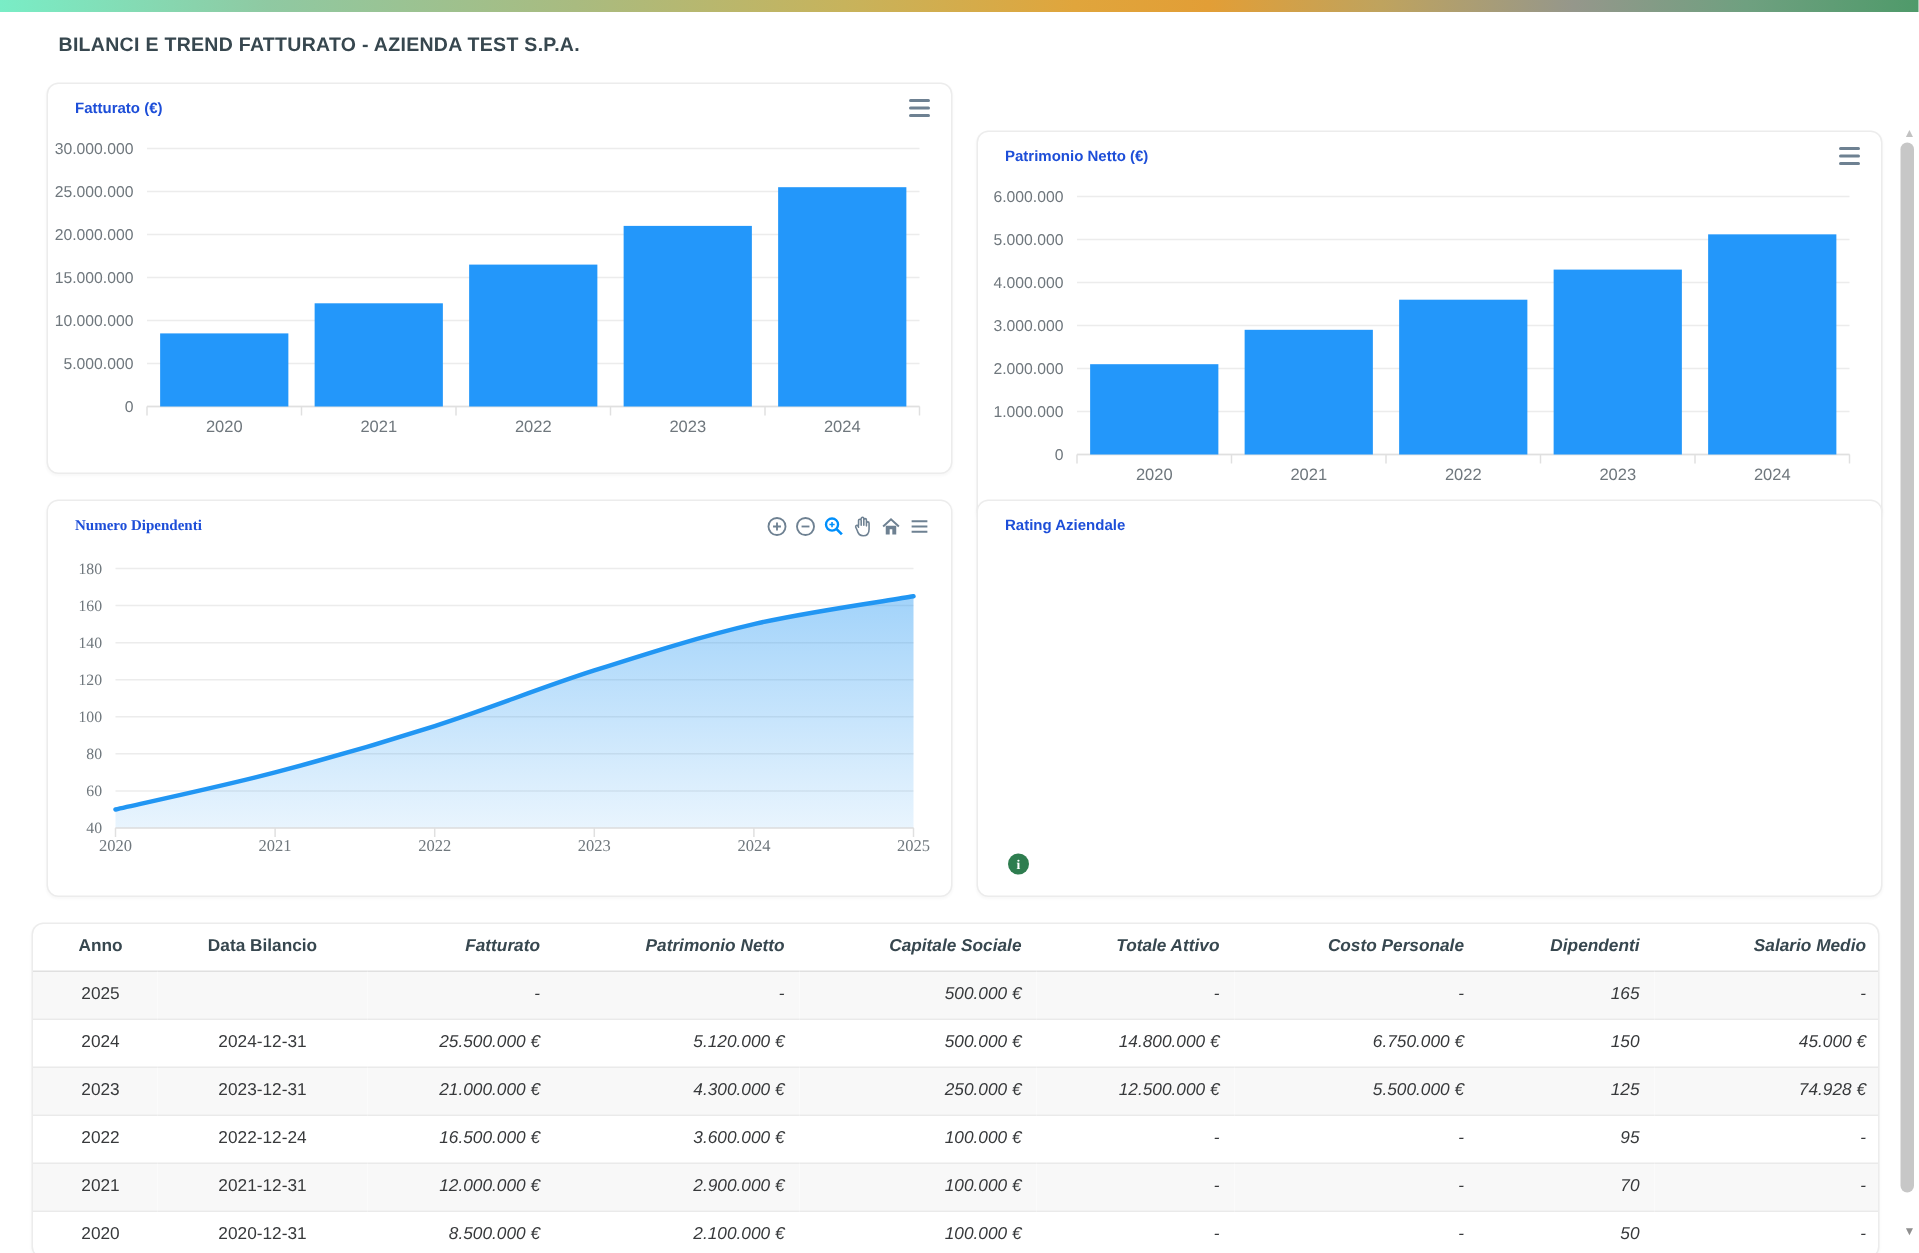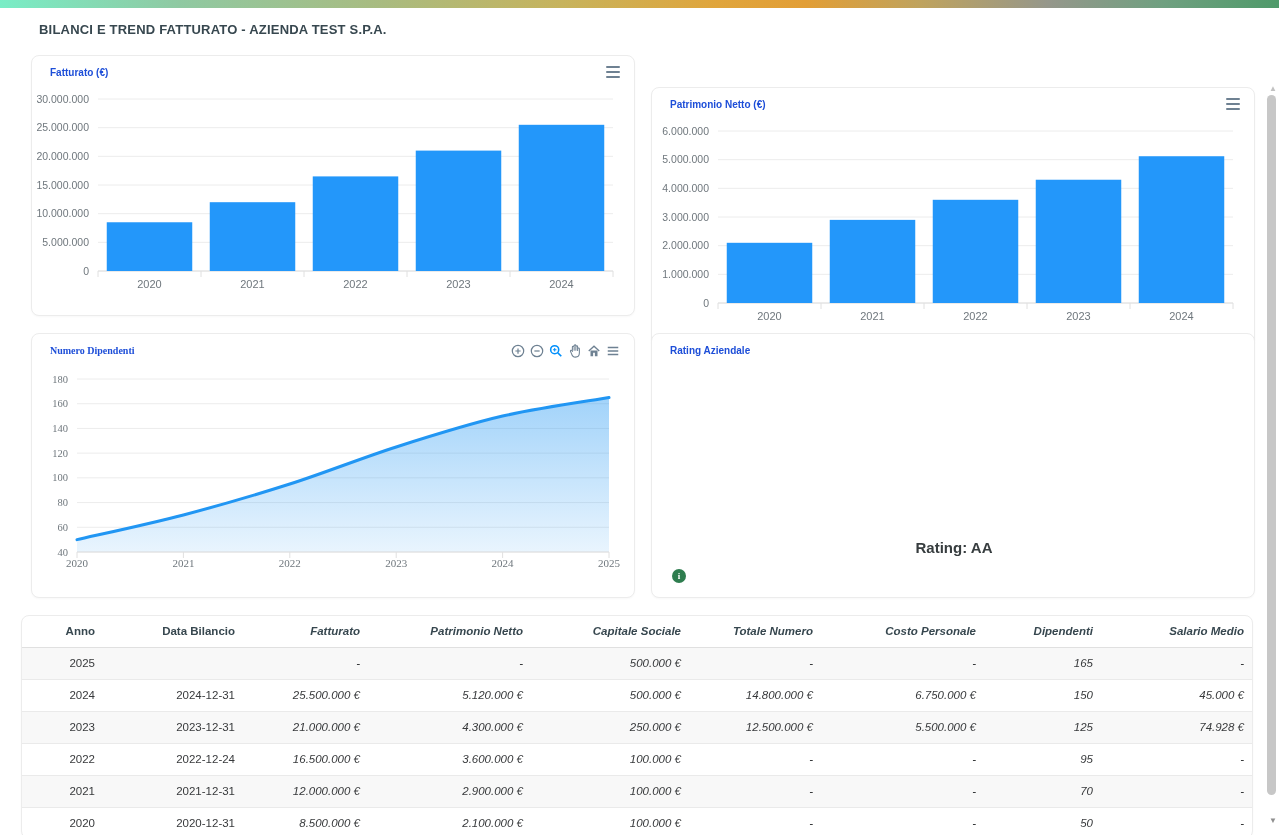--- a/index.html
+++ b/index.html
@@ -35,21 +35,21 @@
     font-size:15px; font-weight:600; color:#373d3f; }
   .info-icon { position:absolute; left:20px; top:235px; width:14px; height:14px; border-radius:50%;
     color:#fff; font-size:9px; font-weight:bold; text-align:center; line-height:14px; cursor:pointer;
     font-family:"Liberation Serif", serif; }
   
   table { border-collapse:collapse; width:1232px; table-layout:fixed; }
   th,td { font-size:11.5px; padding:0 10px; height:32px; white-space:nowrap; overflow:hidden; }
   th { height:31px; font-weight:bold; color:#37474f; border-bottom:1px solid #e0e0e0; }
   td { color:#37393b; border-bottom:1px solid #eaeaea; }
   tbody tr:nth-child(odd) { background:#f8f8f8; }
-  .al { text-align:right; } .ar { text-align:right;font-style:italic; }
+  .al { text-align:center; } .ar { text-align:right;font-style:italic; }
   
   .scrollbar { position:absolute; right:0; top:0; width:14px; height:835px; }
   .scroll-up    { position:absolute; right:2px; top:84px;  font-size:8px; color:#c2c2c2; cursor:pointer; }
   .scroll-thumb { position:absolute; right:3px; top:95px; width:9px; height:700px;
     background:#c7c7c7; border-radius:5px; cursor:pointer; }
   .scroll-down  { position:absolute; right:2px; top:816px; font-size:8px; color:#8f8f8f; cursor:pointer; }
 </style>
 </head>
 <body>
 
@@ -215,21 +215,20 @@
       <text x="364.20000000000005" y="203" text-anchor="middle" class="xtick">2023</text>
       <line x1="470.6" y1="188" x2="470.6" y2="194" stroke="#e0e0e0"></line>
       <text x="470.6" y="203" text-anchor="middle" class="xtick">2024</text>
       <line x1="577" y1="188" x2="577" y2="194" stroke="#e0e0e0"></line>
       <text x="577" y="203" text-anchor="middle" class="xtick">2025</text>
     </svg>
 </div>
 
 <div class="card" id="card-rating">
   <div class="card-title">Rating Aziendale</div>
-  <div class="gauge-label">Rating: AA</div>
   <div class="info-icon" id="info-icon" style="background: rgb(46, 125, 79);">i</div>
 </div>
 
 <div class="card" id="card-table">
   <table>
     <colgroup id="table-colgroup">
         <col style="width:83px">
         <col style="width:140px">
         <col style="width:125px">
         <col style="width:163px">
@@ -239,21 +238,21 @@
         <col style="width:117px">
         <col style="width:151px">
       </colgroup>
     <thead>
         <tr id="table-head-row">
           <th class="al" style="padding-left:17px">Anno</th>
           <th class="al">Data Bilancio</th>
           <th class="ar">Fatturato</th>
           <th class="ar">Patrimonio Netto</th>
           <th class="ar">Capitale Sociale</th>
-          <th class="ar">Totale Numero</th>
+          <th class="ar">Totale Attivo</th>
           <th class="ar">Costo Personale</th>
           <th class="ar">Dipendenti</th>
           <th class="ar">Salario Medio</th>
         </tr>
       </thead>
     <tbody id="table-body">
         <tr>
           <td class="al" style="padding-left:17px">2025</td>
           <td class="al"></td>
           <td class="ar">-</td>

